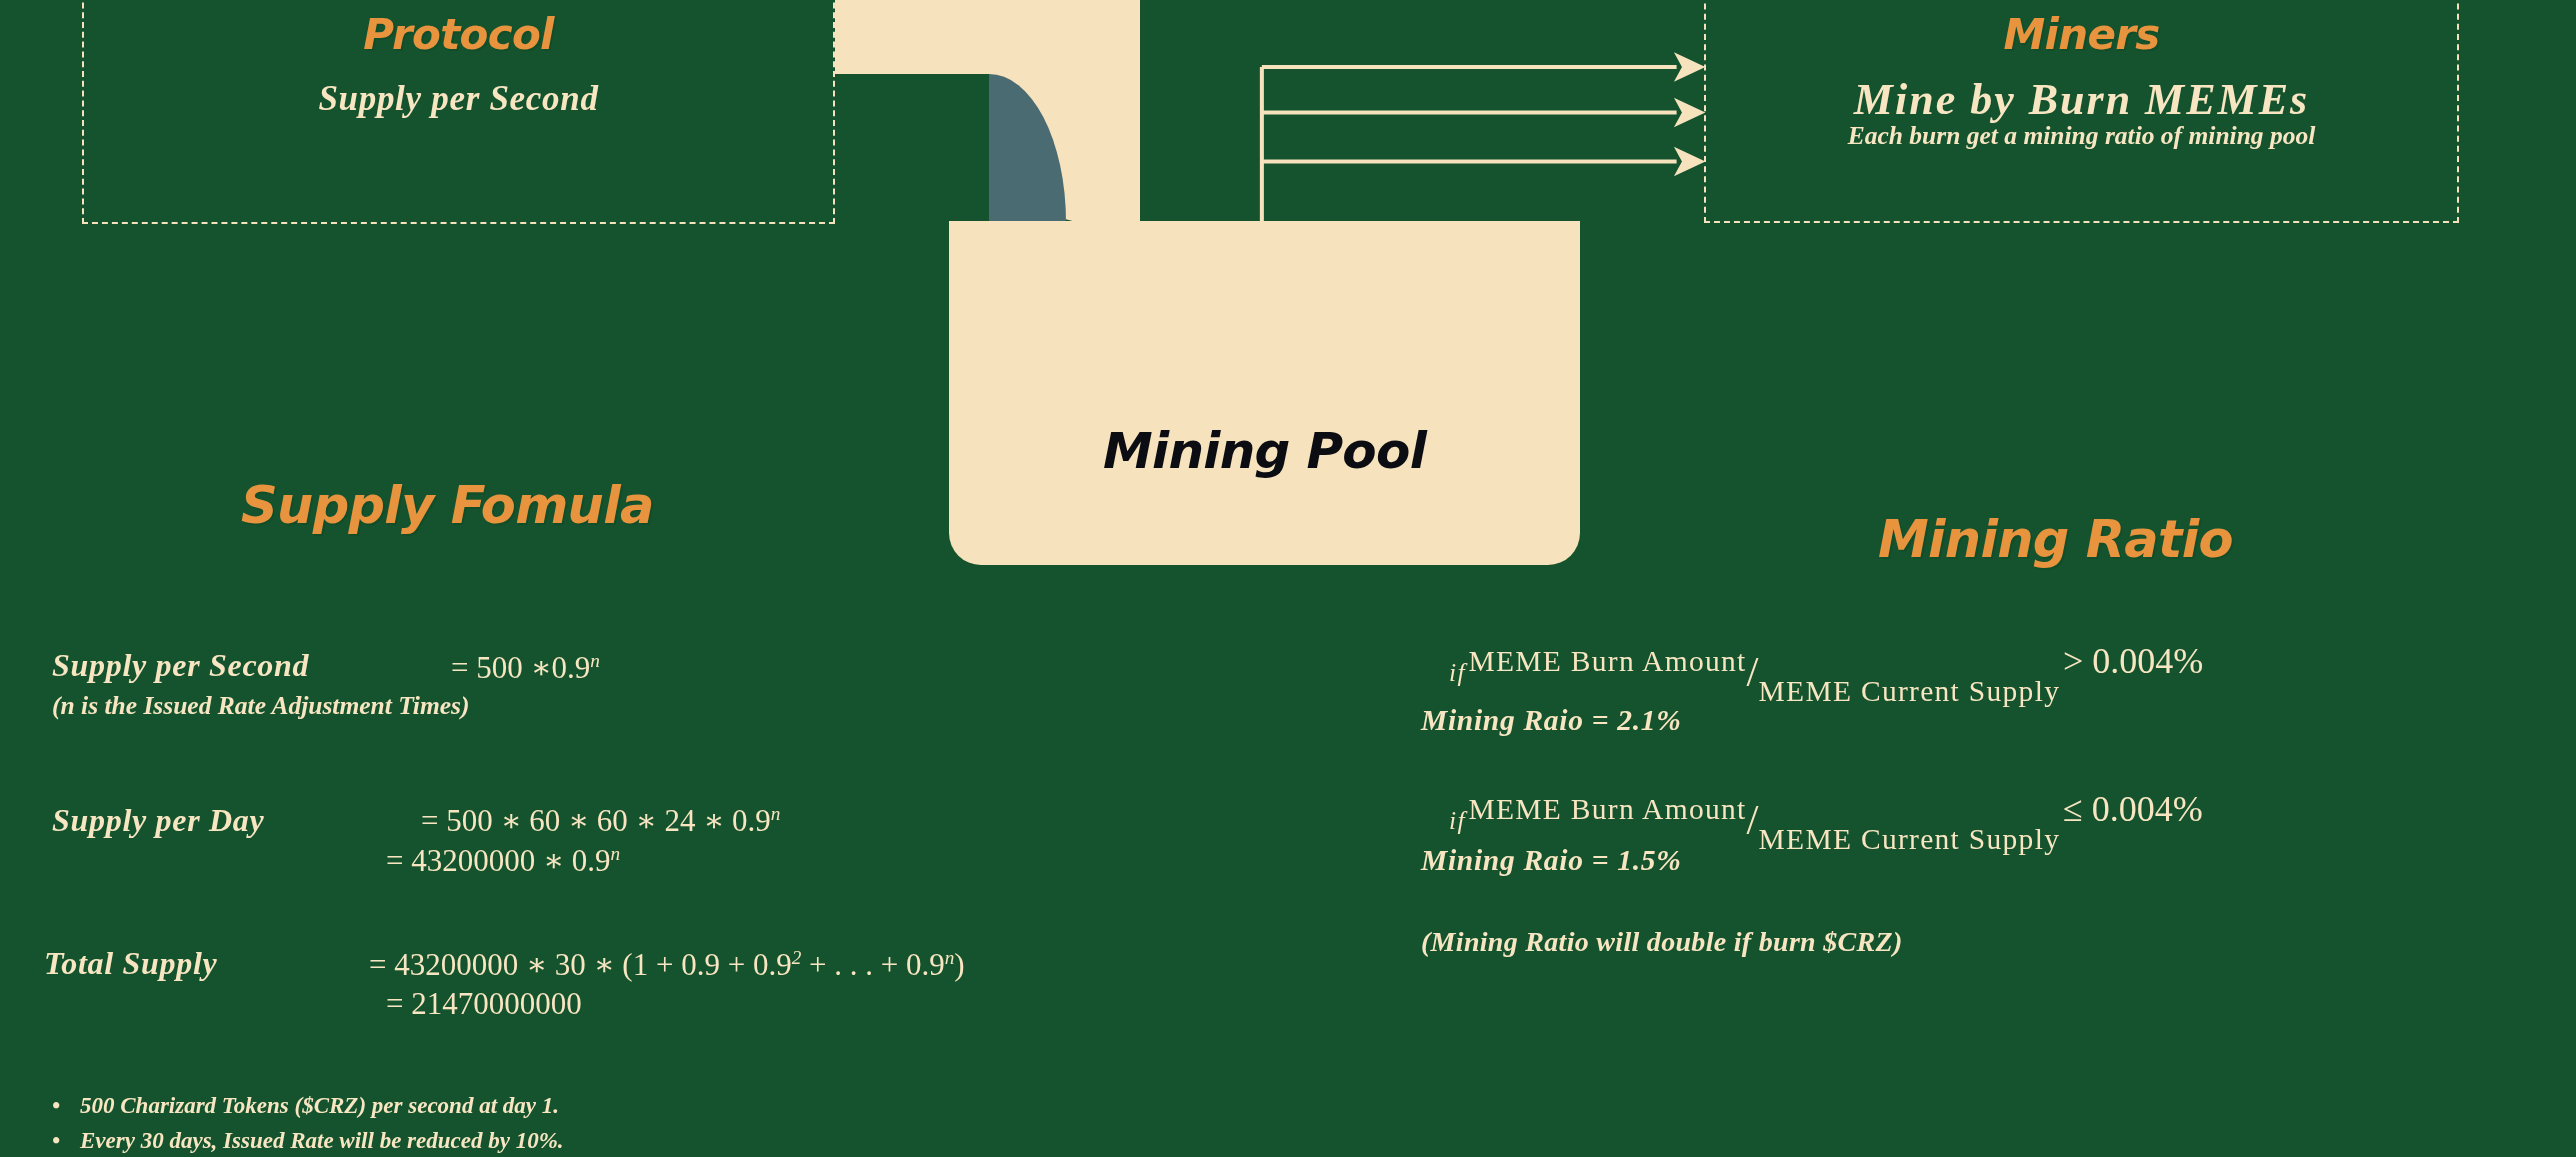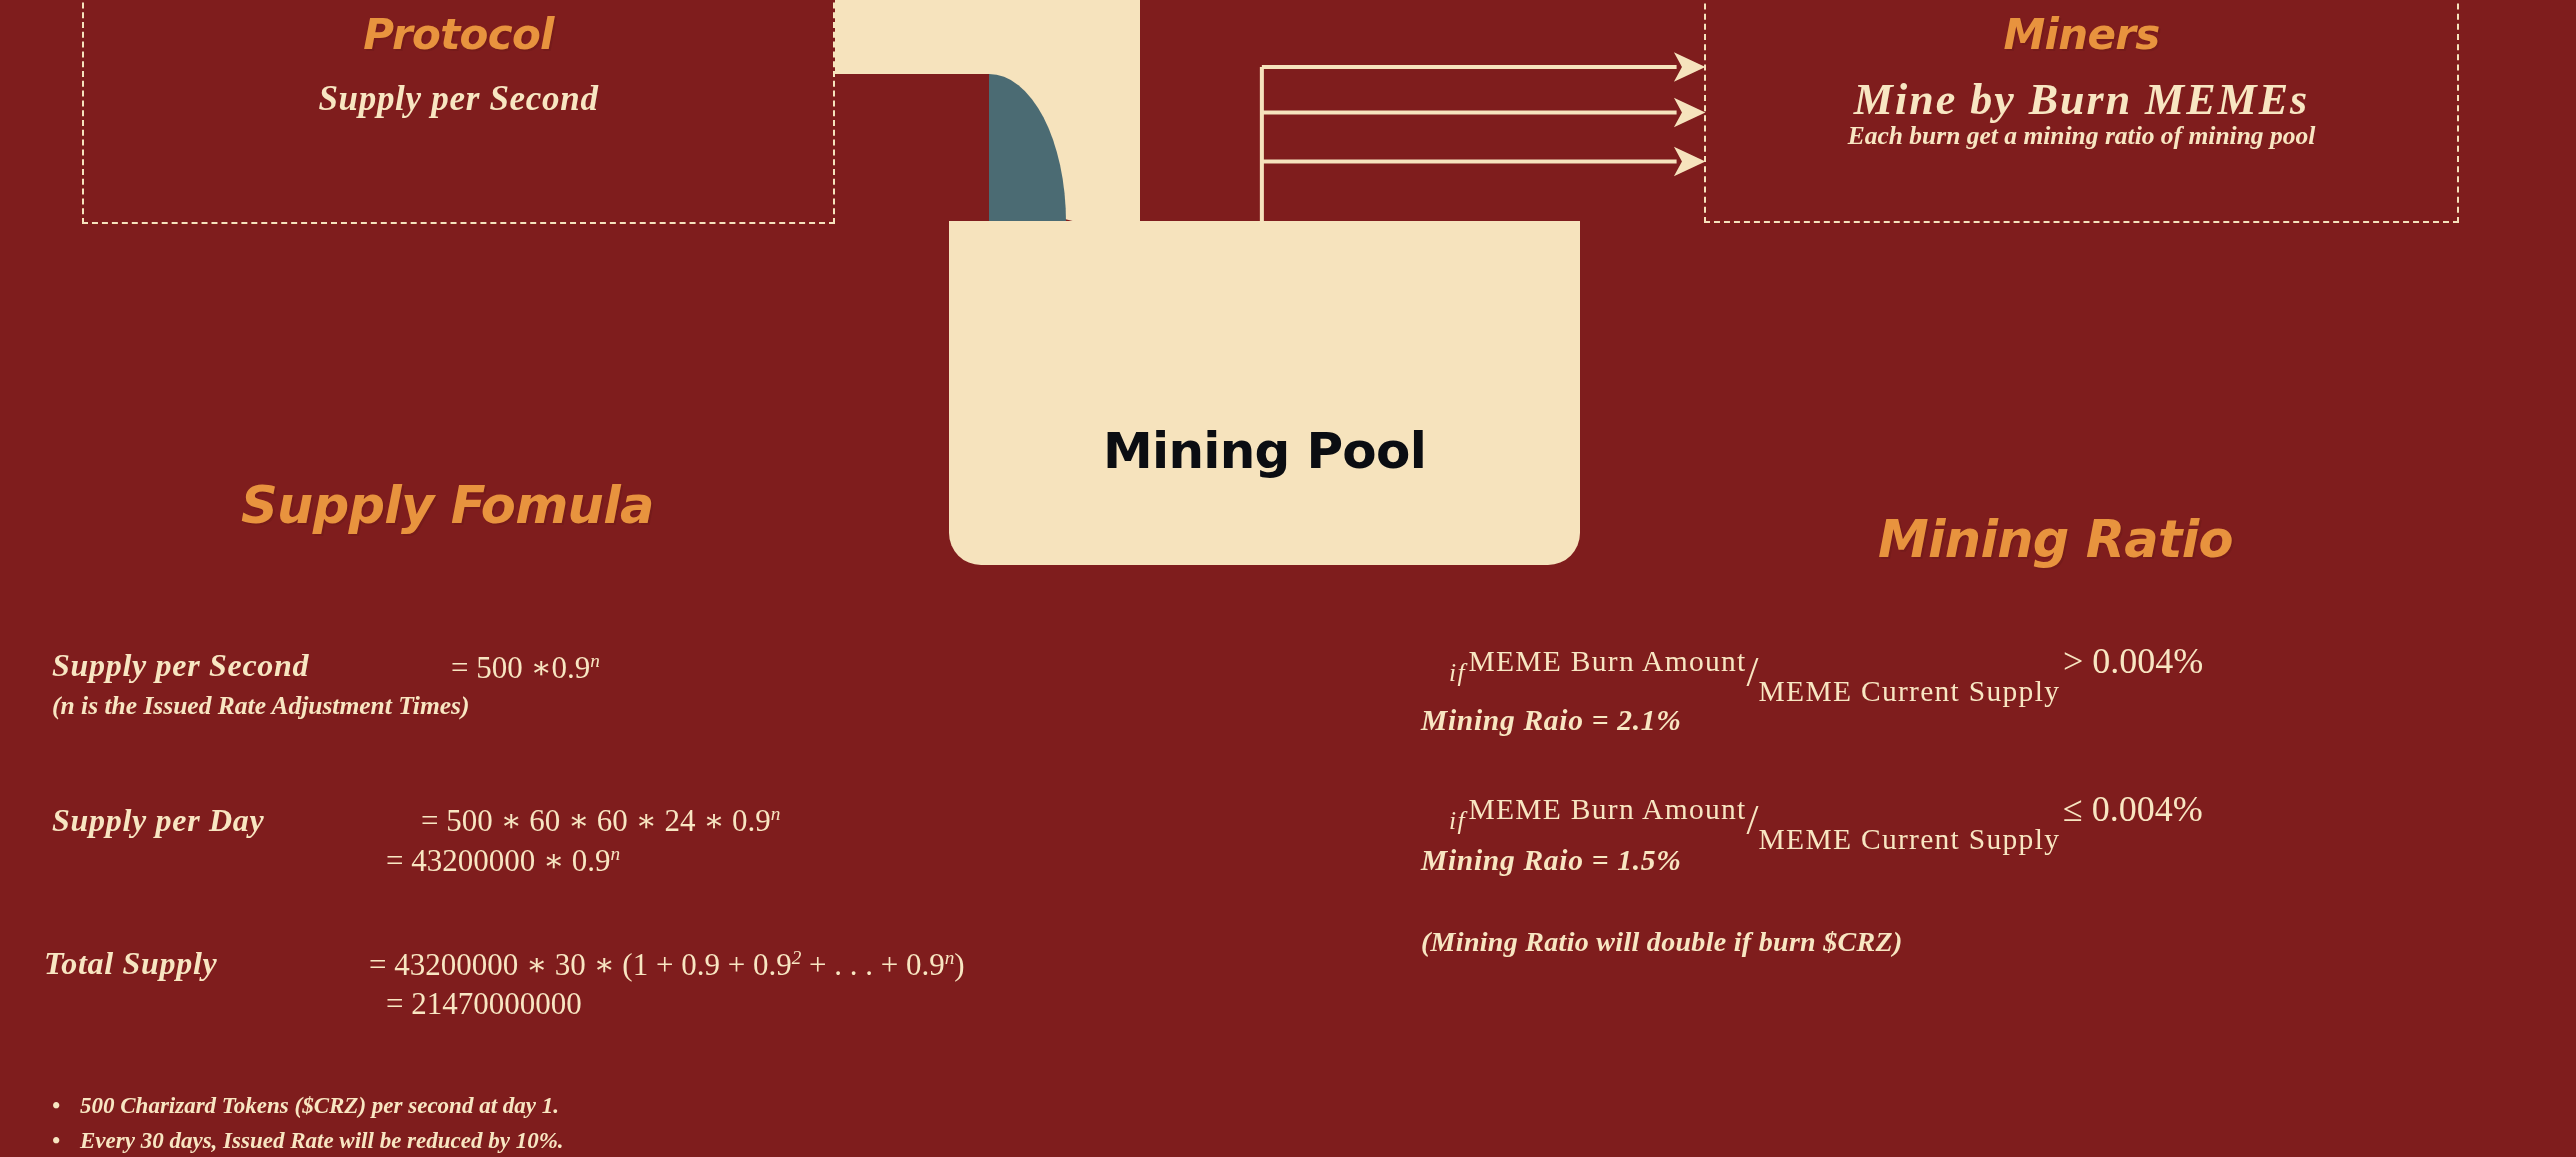--- a/index.html
+++ b/index.html
@@ -5,21 +5,21 @@
 <style>
   html, body {
     margin: 0;
     padding: 0;
     background: #4b6b73;
   }
   #stage {
     position: relative;
     width: 2576px;
     height: 1158px;
-    background: #7f1d1d;
+    background: #14532d;
     overflow: hidden;
     font-family: "Liberation Serif", "DejaVu Serif", serif;
   }
 
   
   .dashed-box {
     position: absolute;
     border: 2.7px dashed #f6e3bd;
     box-sizing: border-box;
   }
@@ -81,20 +81,21 @@
     border-bottom-left-radius: 32px;
     border-bottom-right-radius: 32px;
   }
   #pool-label {
     position: absolute;
     left: 0; right: 0;
     top: 201px;
     text-align: center;
     font-family: "DejaVu Sans", sans-serif;
     font-weight: bold;
+    font-style: italic;
     font-size: 50px;
     color: #0b0d12;
     letter-spacing: -0.7px;
   }
 
   
   #arrows { position: absolute; left: 0; top: 0; }
 
   
   .section-title {

